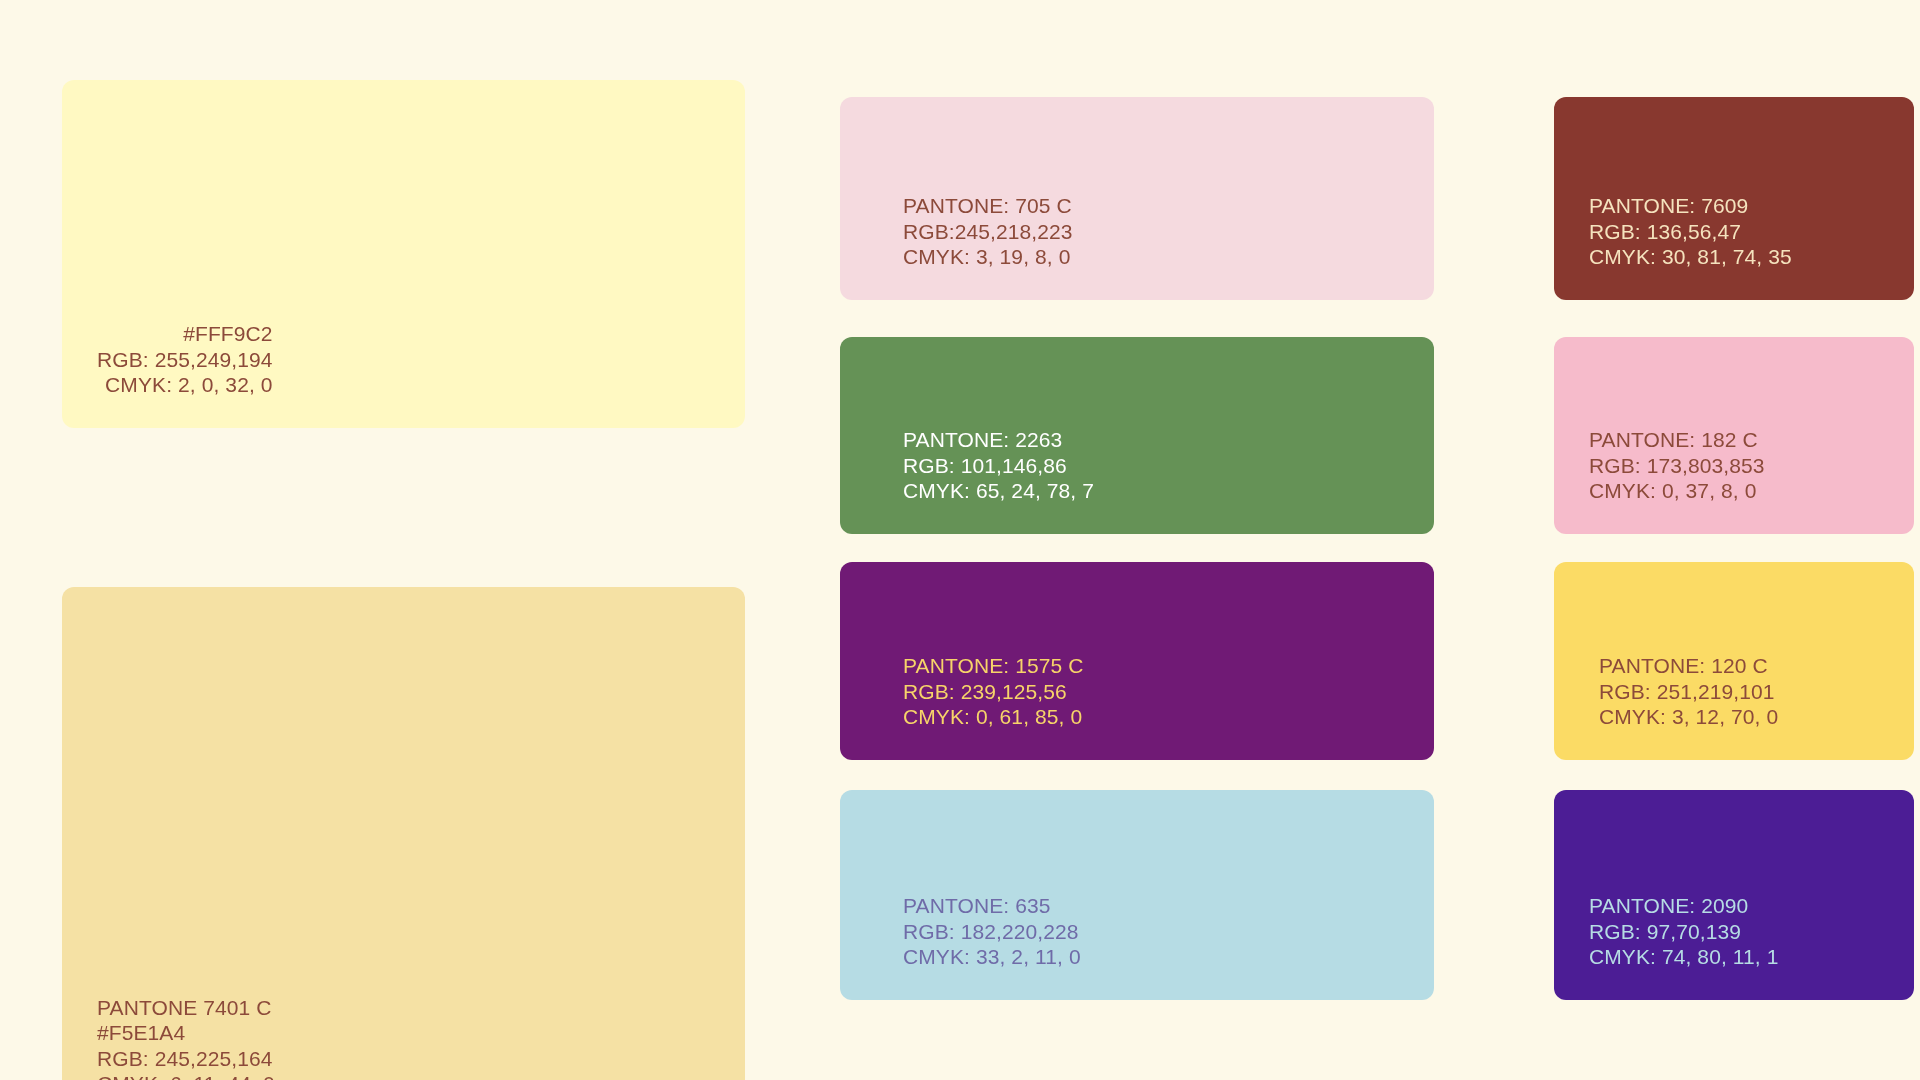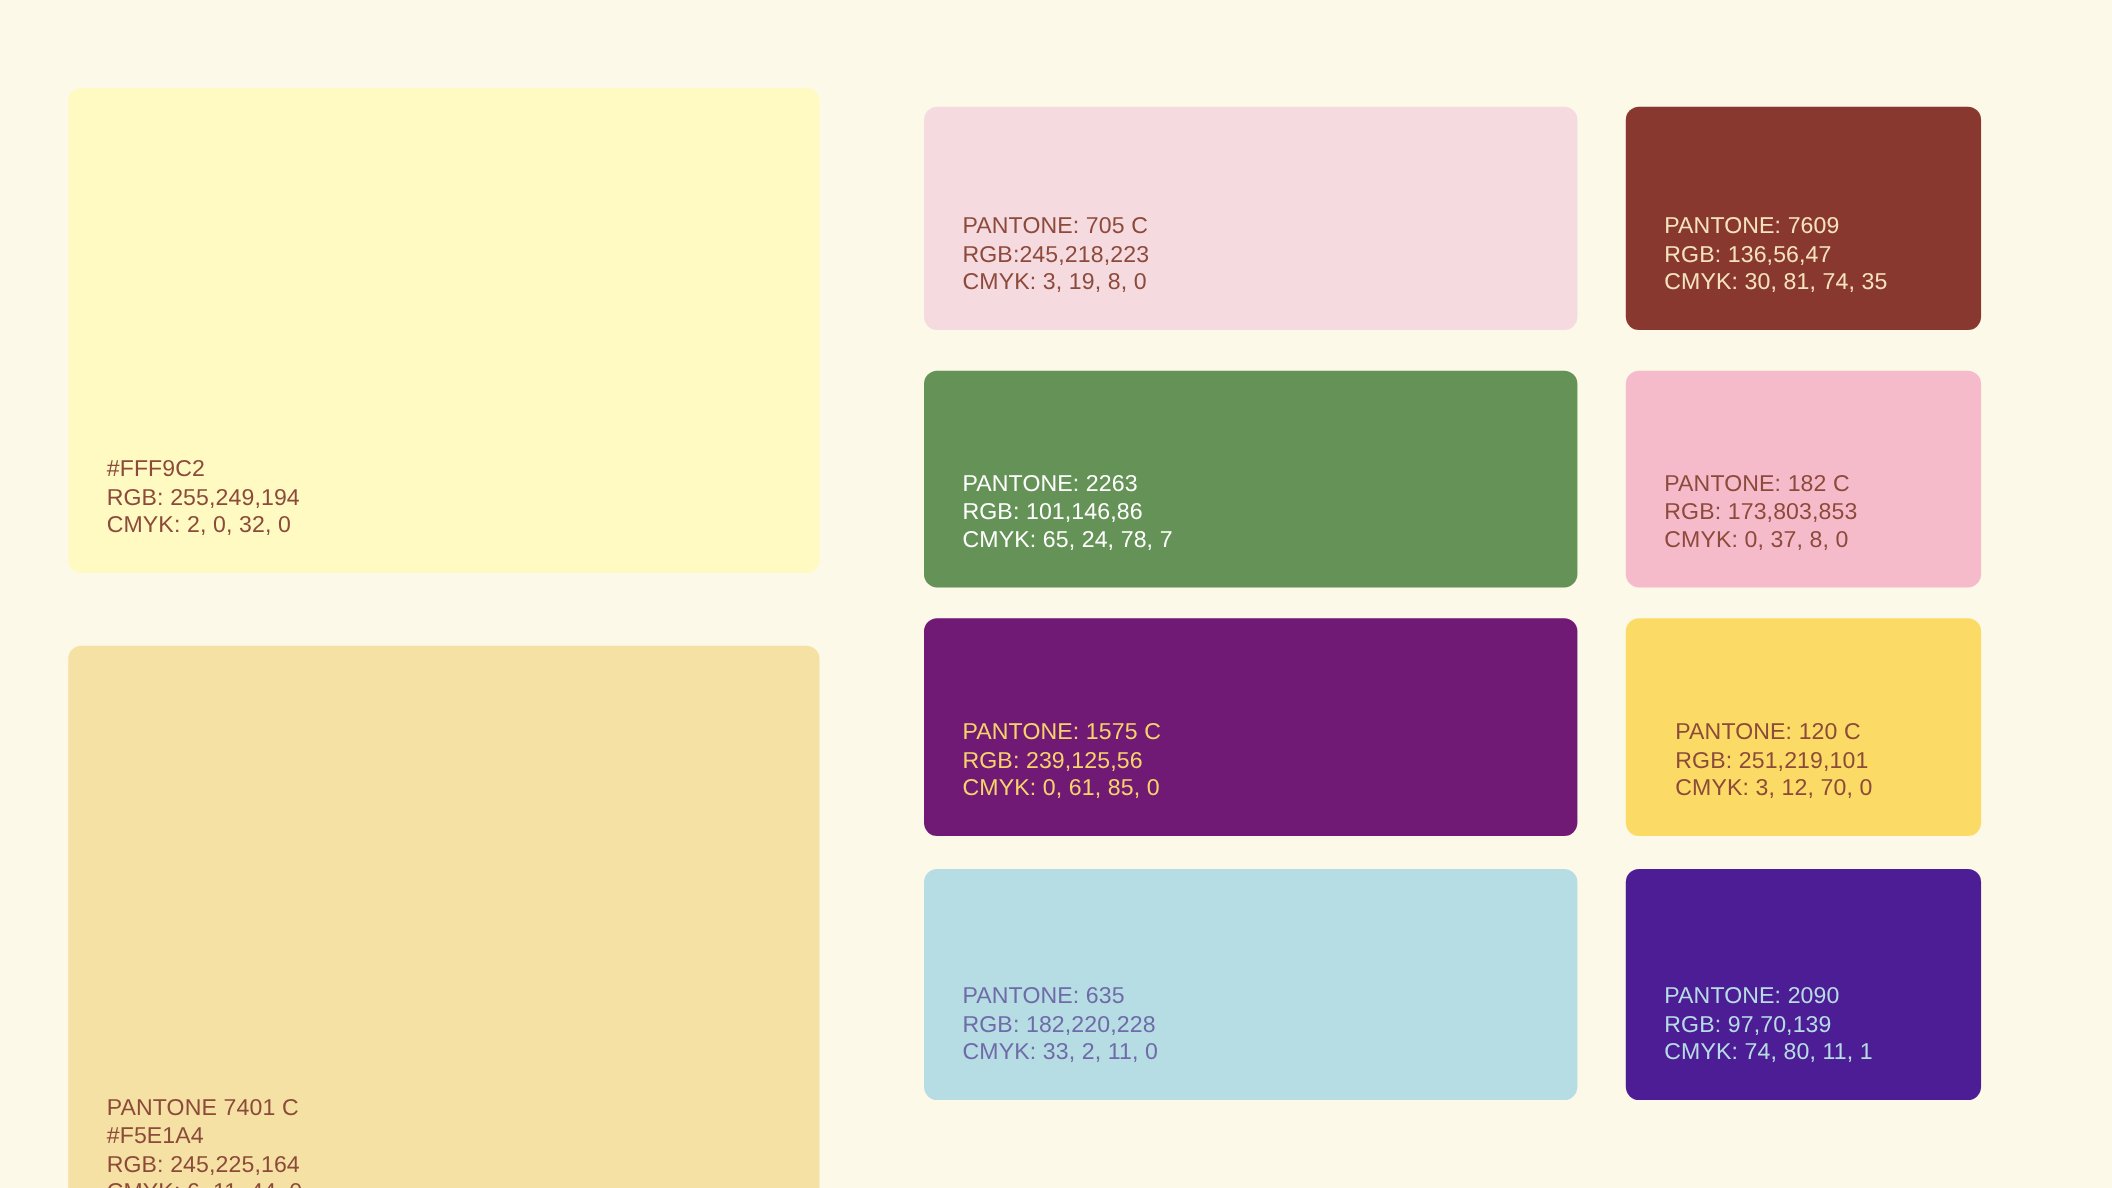--- a/index.html
+++ b/index.html
@@ -39,32 +39,32 @@
 
   .swatch-line {
     display: block;
     font-size: 21px;
     font-weight: 400;
     white-space: nowrap;
   }
 
   
   .col-left { left: 62px; width: 683px; }
-  #swatch-fff9c2 { top: 80px;  height: 441px; }
+  #swatch-fff9c2 { top: 80px;  height: 348px; text-align: right; }
   #swatch-f5e1a4 { top: 587px; height: 540px; }
 
   
-  .col-mid { left: 840px; width: 594px; }
+  .col-mid { left: 840px; width: 594px; padding-left: 28px; }
   #swatch-705c { top: 97px;  height: 203px; }
   #swatch-2263 { top: 337px; height: 197px; }
   #swatch-1575c{ top: 562px; height: 198px; }
   #swatch-635  { top: 790px; height: 210px; }
 
   
-  .col-right { left: 1478px; width: 323px; }
+  .col-right { left: 1554px; width: 360px; }
   #swatch-7609 { top: 97px;  height: 203px; }
   #swatch-182c { top: 337px; height: 197px; }
   #swatch-120c { top: 562px; height: 198px; padding-left: 10px; }
   #swatch-2090 { top: 790px; height: 210px; }
 </style>
 </head>
 <body style="background: rgb(253, 249, 232);">
 
 <div id="palette-board">
 

